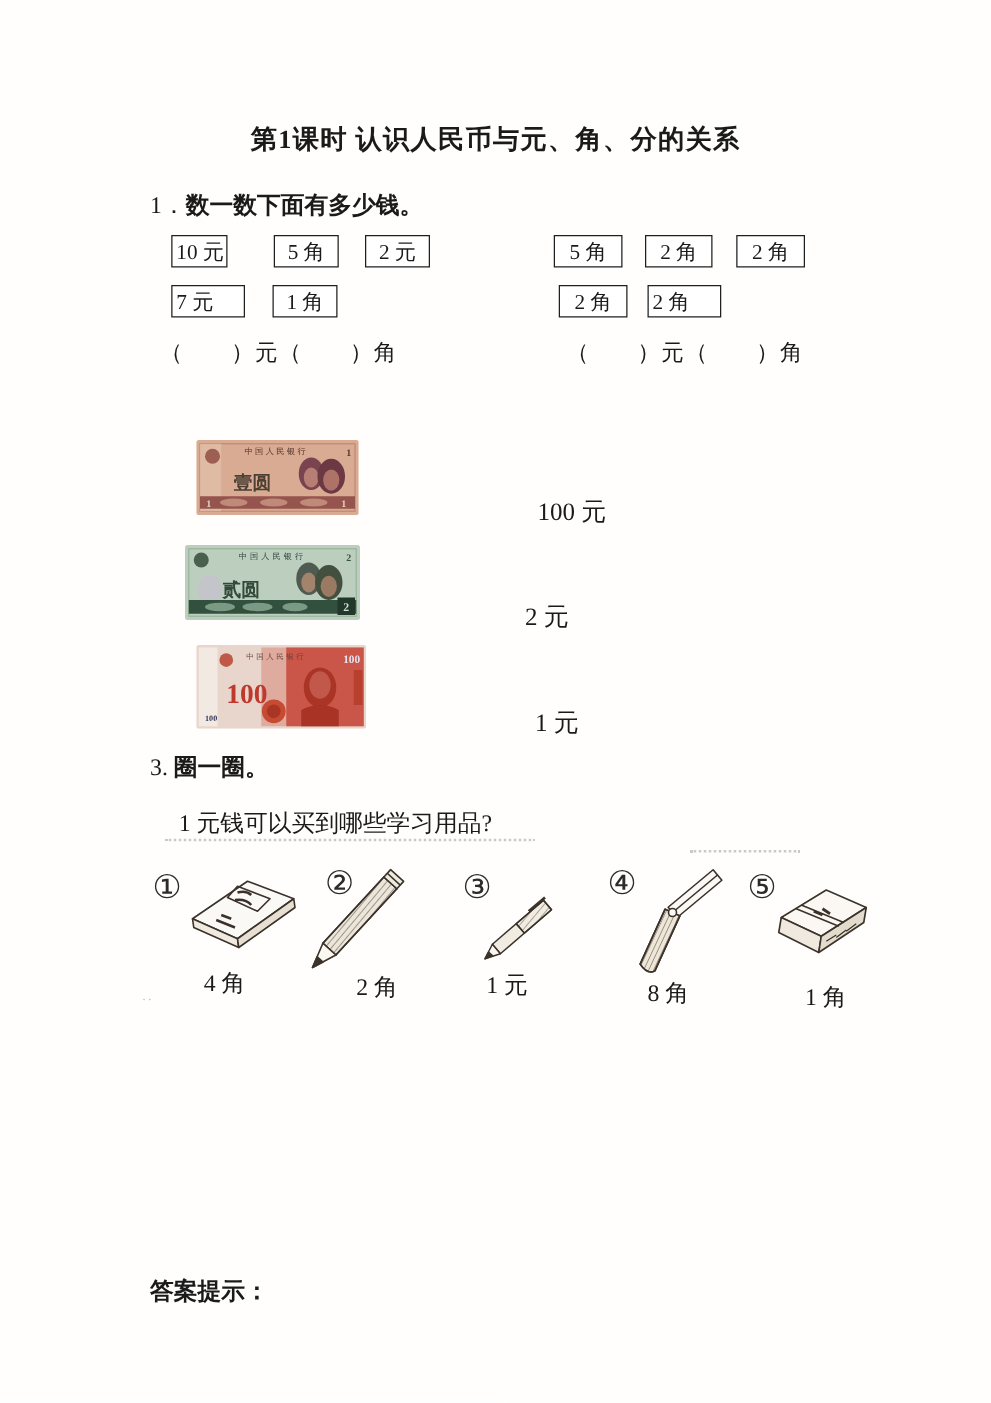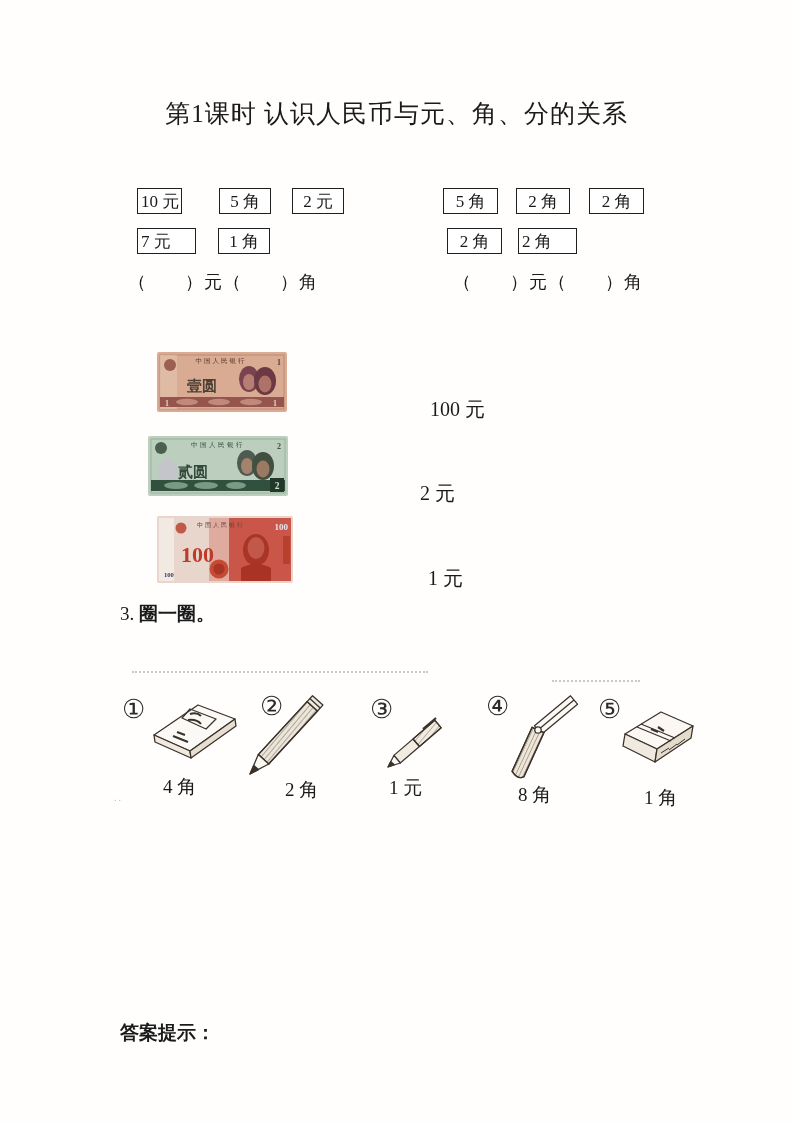--- a/index.html
+++ b/index.html
@@ -1,19 +1,19 @@
 <!DOCTYPE html>
 <html><head>
 <meta charset="utf-8">
 <style>
   html,body{margin:0;padding:0;background:#ffffff;}
   #page{position:relative;width:793px;height:1122px;background:#fffefd;overflow:hidden;
         font-family:"Liberation Serif","DejaVu Serif",serif;color:#1a1a1a;}
   .abs{position:absolute;}
-  .title{left:0;right:0;top:97px;text-align:center;font-size:25px;font-weight:normal;letter-spacing:1px;}
+  .title{left:0;right:0;top:97px;text-align:center;font-size:21px;font-weight:bold;letter-spacing:1px;}
   .qline{font-size:19px;white-space:nowrap;}
   .qnum{font-weight:normal;}
   .qtext{font-weight:bold;}
   .mbox{border:1.6px solid #1f1f1f;display:flex;align-items:center;justify-content:center;
         font-size:17px;background:#fff;box-sizing:border-box;white-space:nowrap;}
   .mbox.al{justify-content:flex-start;padding-left:3px;}
   .ansline{font-size:18px;letter-spacing:1px;white-space:nowrap;text-align:right;}
   .amount{font-size:20px;white-space:nowrap;}
   .prompt{font-size:19px;white-space:nowrap;}
   .badge{font-size:26px;line-height:1;color:#2b2b2b;}
@@ -23,20 +23,23 @@
   .speck{color:#b9b9b9;font-size:10px;letter-spacing:2px;}
   svg text{font-family:"Liberation Serif","DejaVu Serif",serif;}
 </style>
 </head>
 <body>
 
 <div id="page">
 
   <div class="abs title">第1课时 认识人民币与元、角、分的关系</div>
 
+  <div class="abs qline" style="left:120px;top:151px;">
+    <span class="qnum">1．</span><span class="qtext">数一数下面有多少钱。</span>
+  </div>
 
   <div class="abs mbox al" style="left:137px;top:188px;width:45px;height:26px;">10 元</div>
   <div class="abs mbox" style="left:219px;top:188px;width:52px;height:26px;">5 角</div>
   <div class="abs mbox" style="left:292px;top:188px;width:52px;height:26px;">2 元</div>
 
   <div class="abs mbox" style="left:443px;top:188px;width:55px;height:26px;">5 角</div>
   <div class="abs mbox" style="left:516px;top:188px;width:54px;height:26px;">2 角</div>
   <div class="abs mbox" style="left:589px;top:188px;width:55px;height:26px;">2 角</div>
 
   <div class="abs mbox al" style="left:137px;top:228px;width:59px;height:26px;">7 元</div>
@@ -114,20 +117,21 @@
     </svg>
   </div>
 
   <div class="abs amount" style="left:430px;top:396px;">100 元</div>
   <div class="abs amount" style="left:420px;top:480px;">2 元</div>
   <div class="abs amount" style="left:428px;top:565px;">1 元</div>
 
   <div class="abs qline" style="left:120px;top:601px;text-align:center;">
     <span class="qnum">3.</span> <span class="qtext">圈一圈。</span>
   </div>
+  <div class="abs prompt" style="left:143px;top:646px;">1 元钱可以买到哪些学习用品?</div>
 
   <div class="abs artifact" style="left:132px;top:671px;width:296px;"></div>
   <div class="abs artifact" style="left:552px;top:680px;width:88px;"></div>
   <div class="abs speck" style="left:114px;top:792px;">..</div>
 
   <div class="abs badge" style="left:122px;top:697px;">①</div>
   <div class="abs" style="left:140px;top:693px;">
     <svg width="105" height="82" viewBox="0 0 105 82">
       <g stroke="#3b332b" stroke-width="1.3" fill="none" stroke-linejoin="round">
         <path d="M14,42 L58,12 L95,26 L50,58 Z" fill="#fbf9f6"></path>

